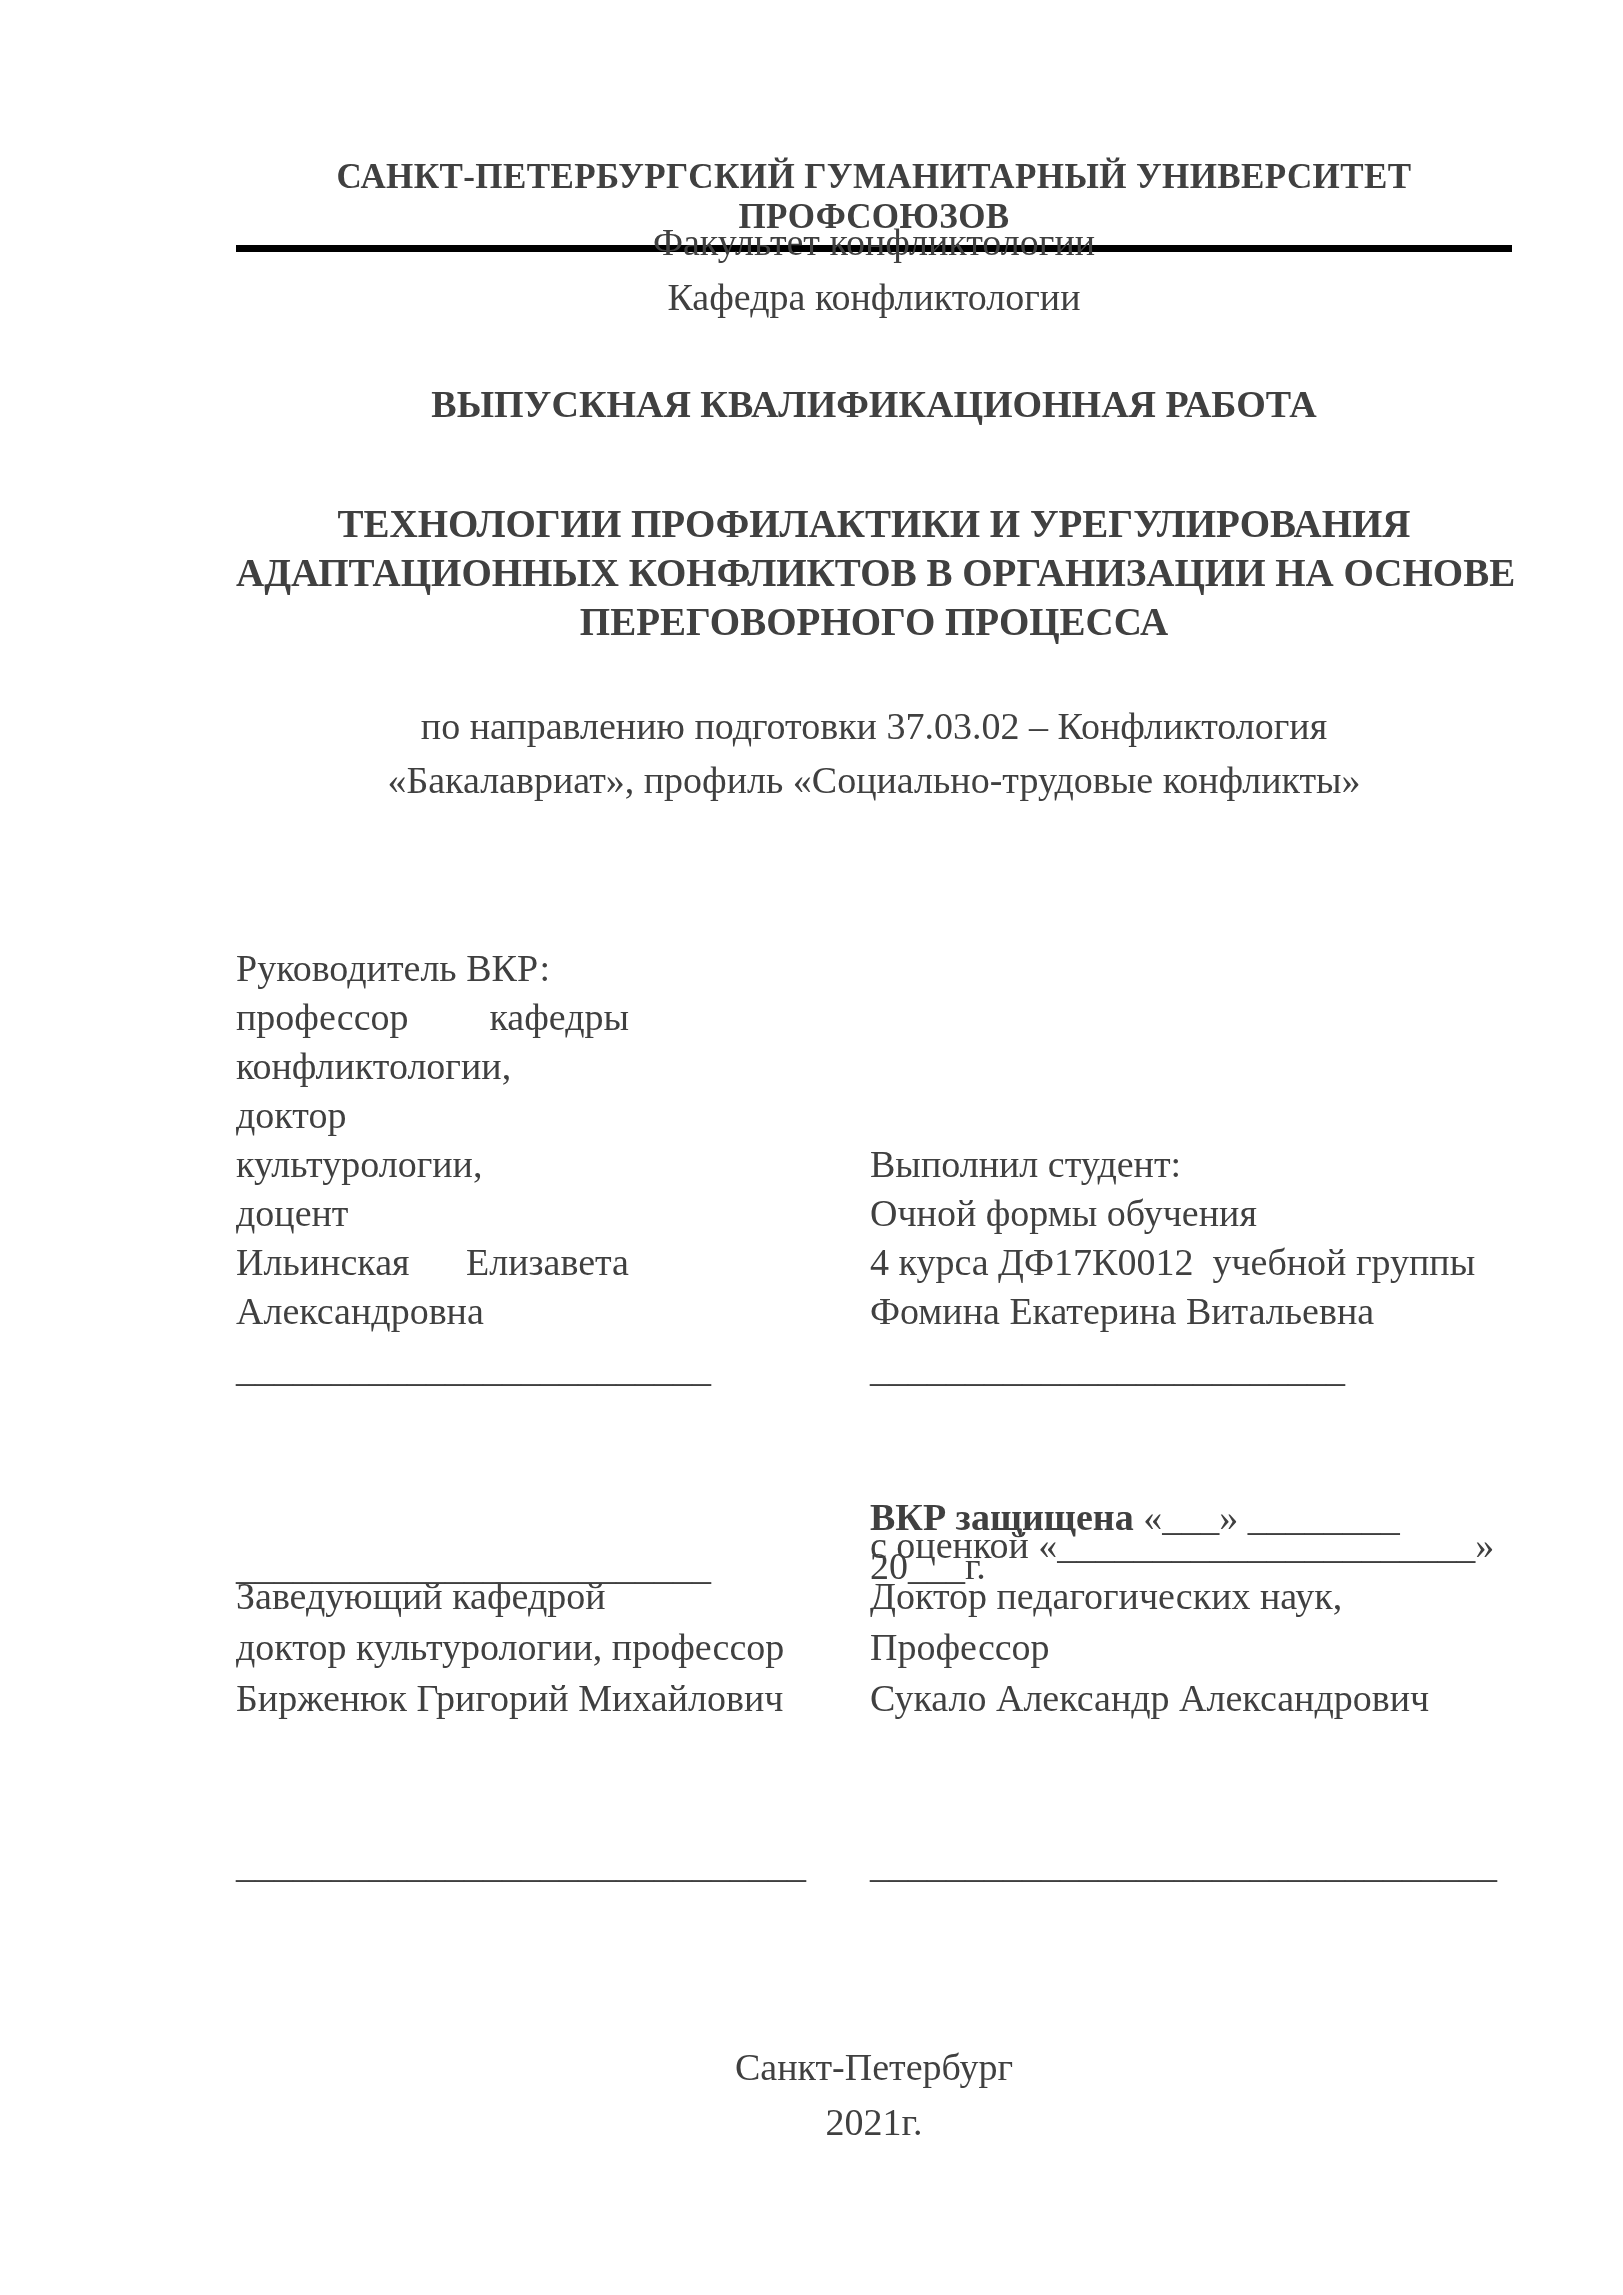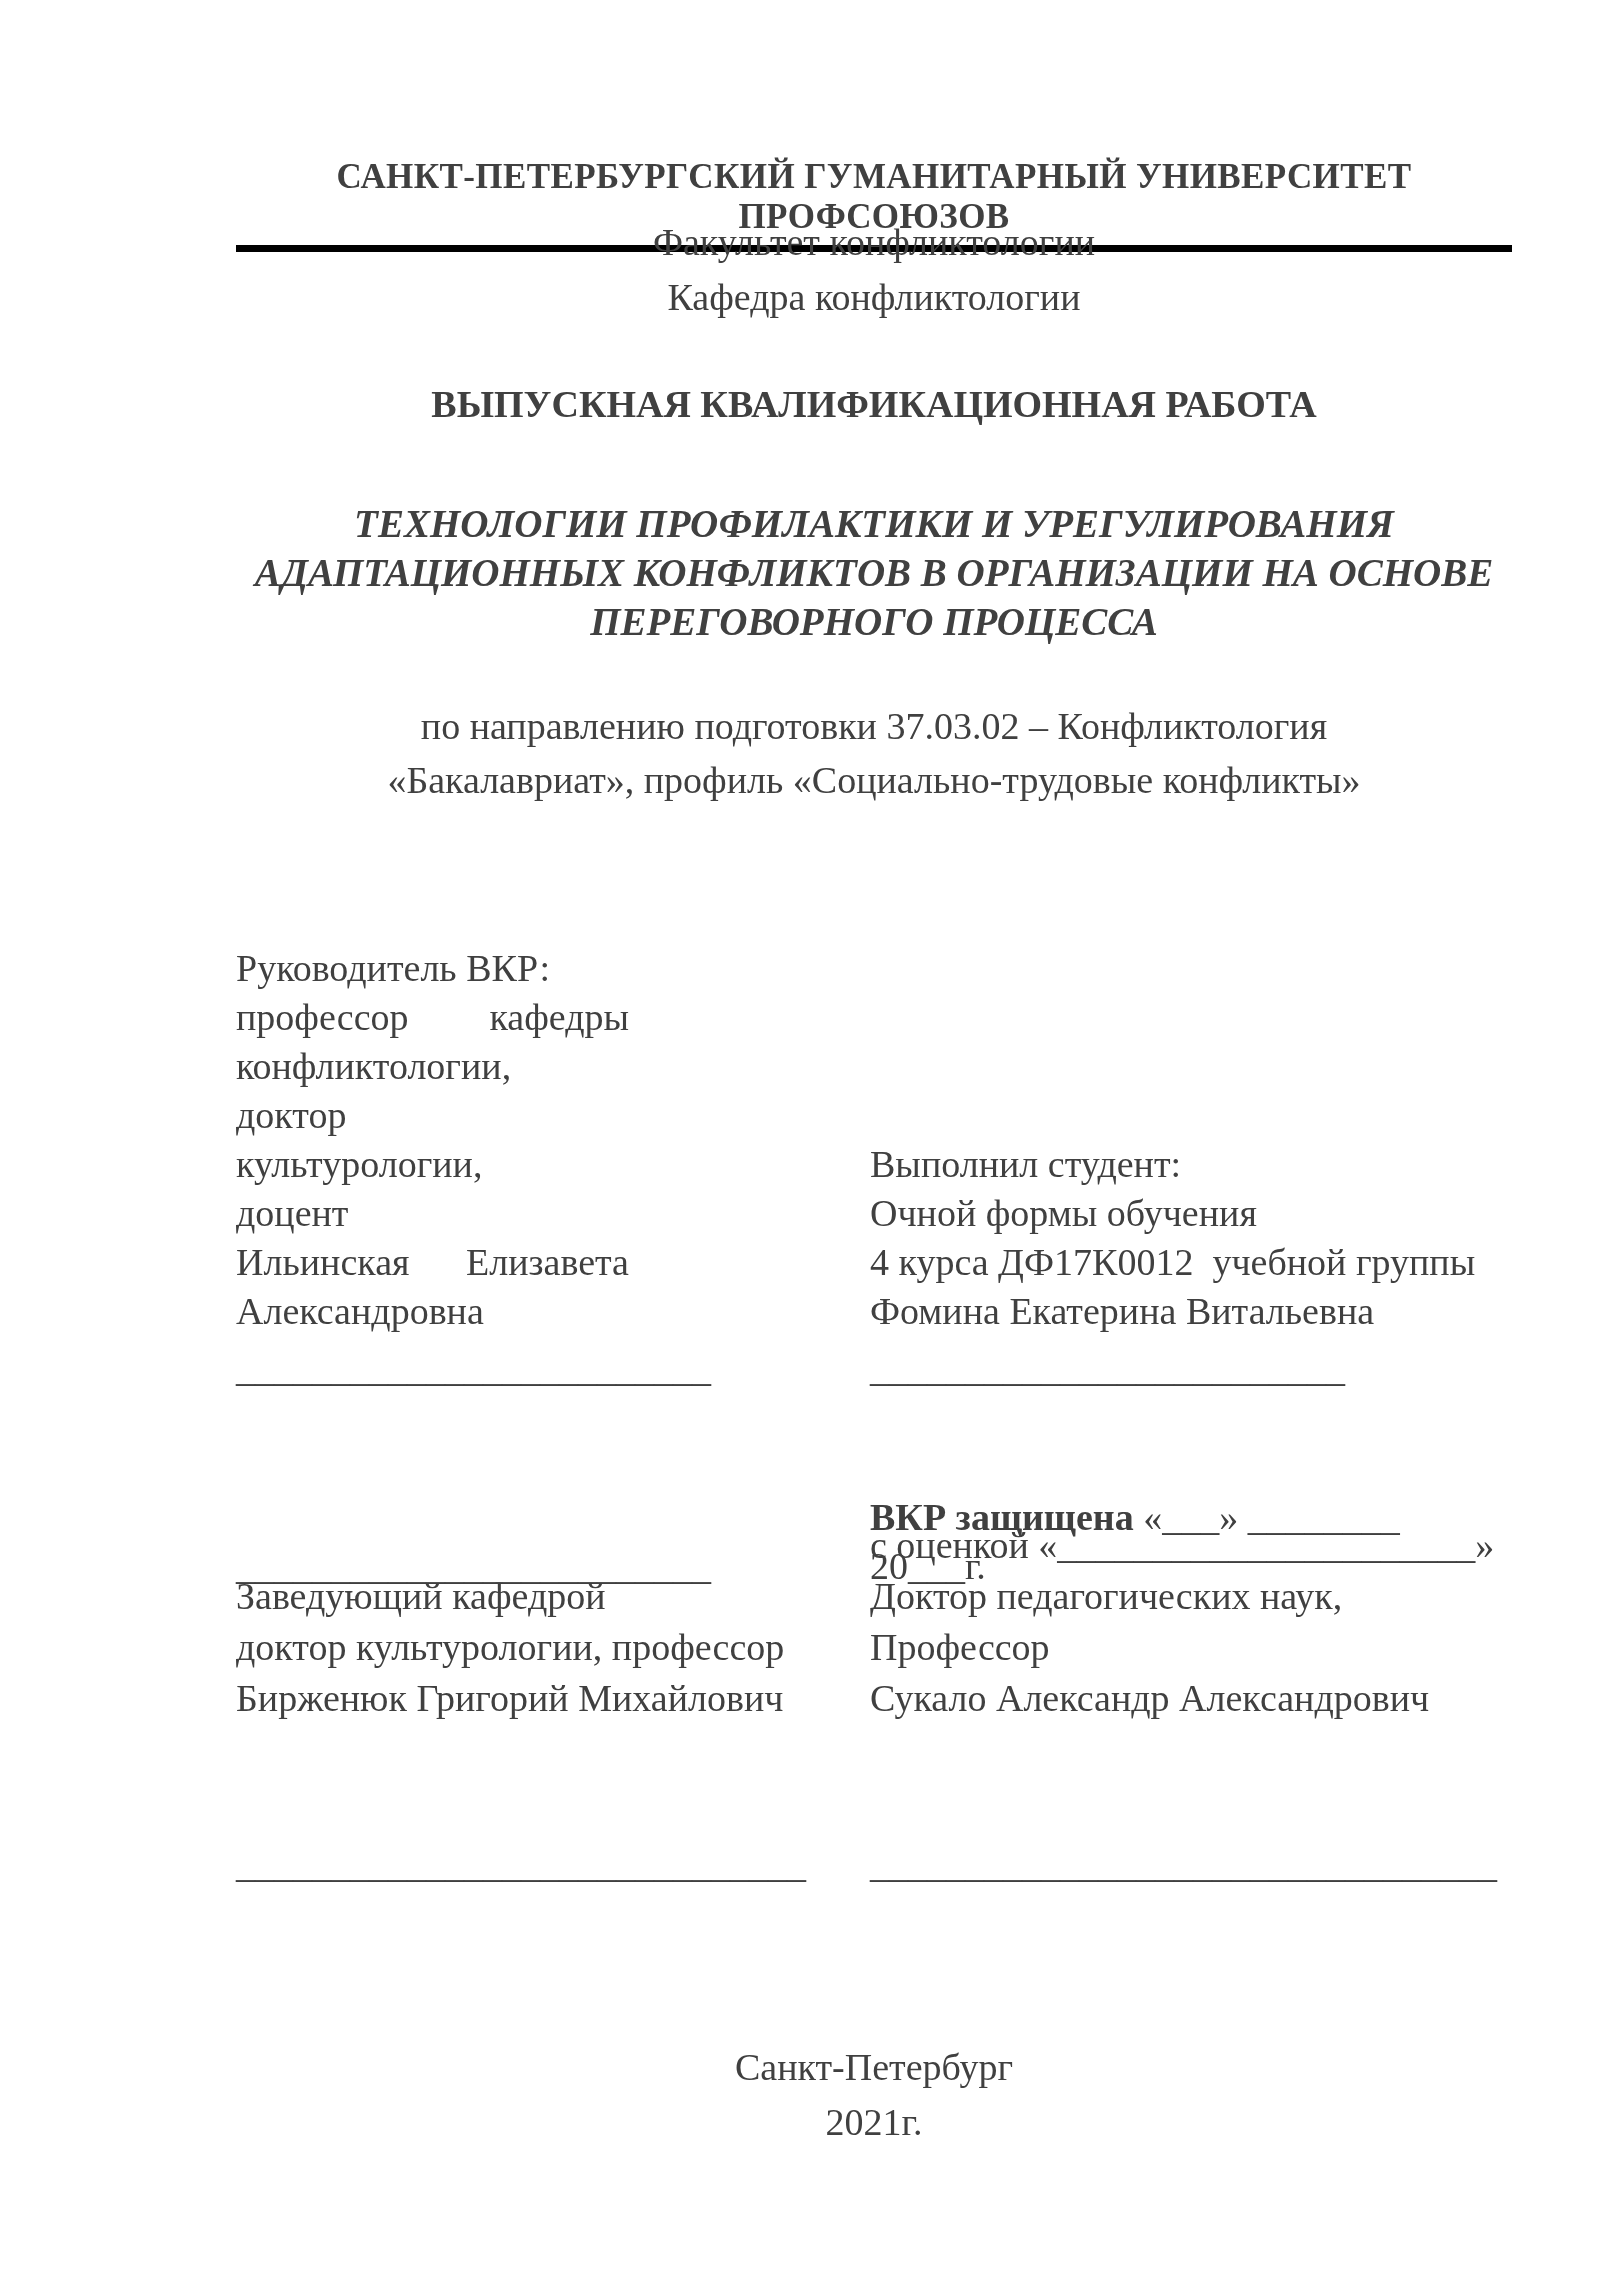--- a/index.html
+++ b/index.html
@@ -12,21 +12,21 @@
     color: #404040;
     overflow: hidden;
   }
   .sec { position: absolute; left: 236px; width: 1276px; }
   .center  { text-align: center; }
   .rightal { text-align: center; }
   .bold    { font-weight: bold; }
   .fs-body { font-size: 38px; }
   .fs-head { font-size: 35px; }
   .fs-title{ font-size: 39px; }
-  .nowrap  { white-space: nowrap; font-style: italic; }
+  .nowrap  { white-space: nowrap; }
 
   .header-block {
     top: 157px;
     font-weight: bold;
     text-align: center;
     padding-bottom: 7.9px;
     border-bottom: 7px solid #000000;
     letter-spacing: 0.4px;
   }
   .faculty-line    { top: 220px; }

